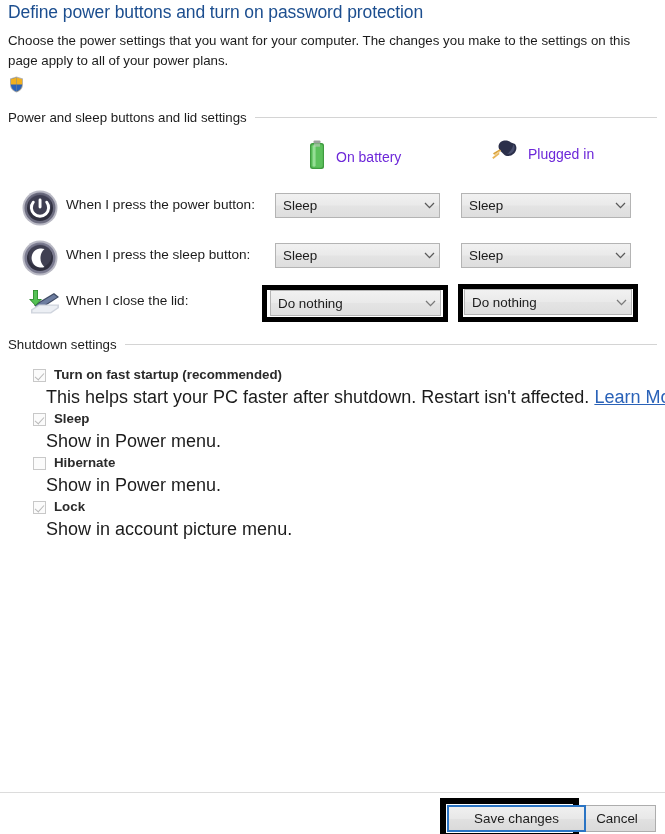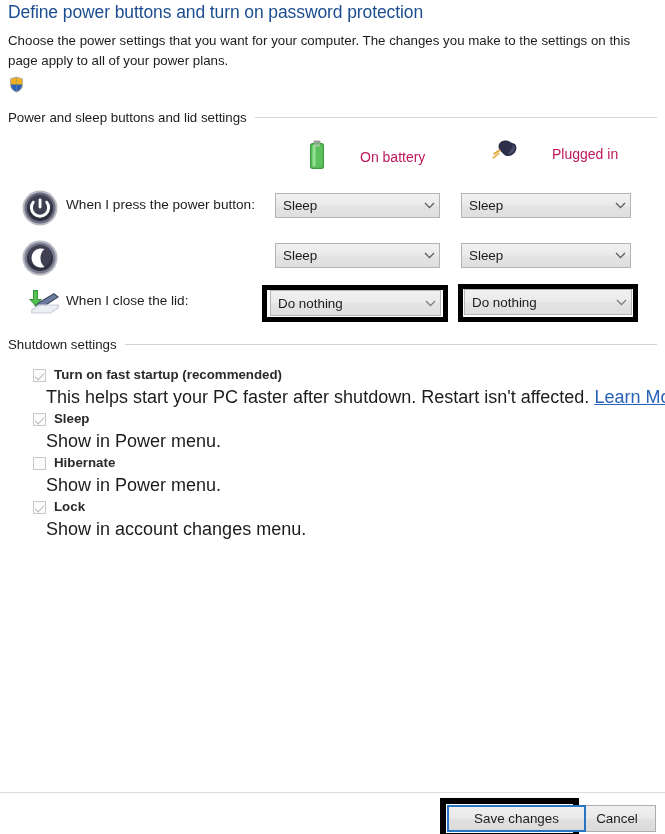--- a/index.html
+++ b/index.html
@@ -74,23 +74,22 @@
   
   .col-head {
     position: absolute;
     top: 140px;
     display: flex;
     align-items: center;
     gap: 10px;
   }
   .col-head .ch-label {
     font-size: 14px;
-    color: #be185d;
-    white-space: nowrap;
-    margin-left: 24px;
+    color: #6d28d9;
+    white-space: nowrap;
   }
   #col-battery { left: 308px; }
   #col-plugged { left: 488px; }
 
   
   .setting-row {
     position: absolute;
     left: 0;
     width: 665px;
     height: 44px;
@@ -358,20 +357,21 @@
 <div class="setting-row" id="row-sleep">
   <span class="row-icon">
     <svg width="38" height="38" viewBox="0 0 38 38">
       <circle cx="19" cy="19" r="17.5" fill="#b9b9c4"></circle>
       <circle cx="19" cy="19" r="15.5" fill="#7b7b90"></circle>
       <circle cx="19" cy="19" r="13" fill="#30303f"></circle>
       <circle cx="19" cy="16.5" r="11.5" fill="#5a5a70" opacity="0.4"></circle>
       <path d="M23.5 10 A9.6 9.6 0 1 0 23.5 28 A12 12 0 0 1 23.5 10 Z" fill="#ffffff"></path>
     </svg>
   </span>
+  <span class="row-label">When I press the sleep button:</span>
 
   <div class="combo in-row col-a">
     <span class="combo-value">Sleep</span>
     <span class="chev">
       <svg width="11" height="7" viewBox="0 0 11 7">
           <path d="M1 1 L5.5 5.6 L10 1" fill="none" stroke="#5a5a5a" stroke-width="1.3"></path>
         </svg>
     </span>
   </div>
 
@@ -449,19 +449,19 @@
     <span class="chk-title">Hibernate</span>
   </div>
   <div class="chk-desc">Show in Power menu.</div>
 </div>
 
 <div class="chk-row" id="chk-lock">
   <div class="chk-line">
     <span class="checkbox checked"></span>
     <span class="chk-title">Lock</span>
   </div>
-  <div class="chk-desc">Show in account changes menu.</div>
+  <div class="chk-desc">Show in account picture menu.</div>
 </div>
 
 <div class="footer-rule"></div>
 <div id="hl-save"></div>
 <div class="btn" id="btn-save">Save changes</div>
 <div class="btn" id="btn-cancel">Cancel</div>
 
 </body></html>

